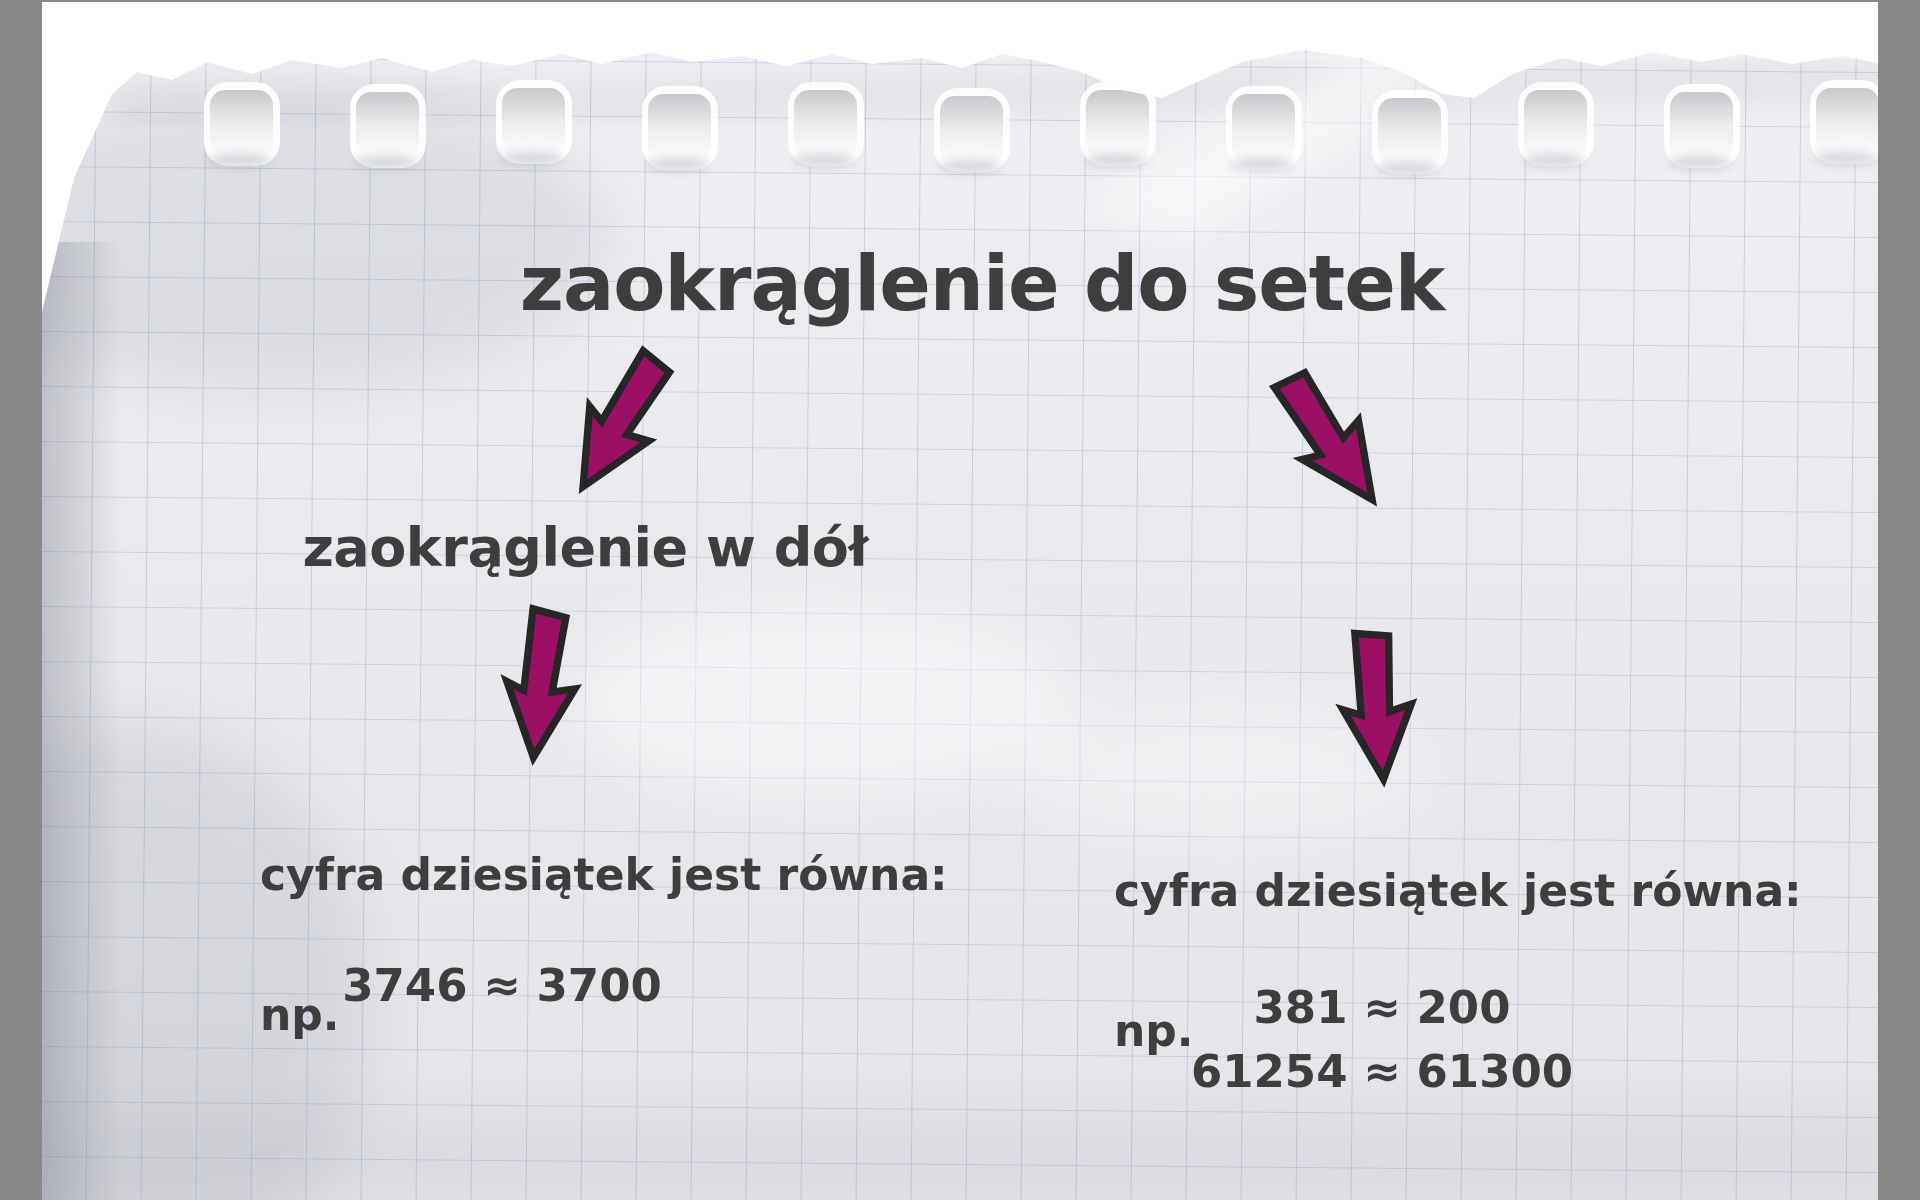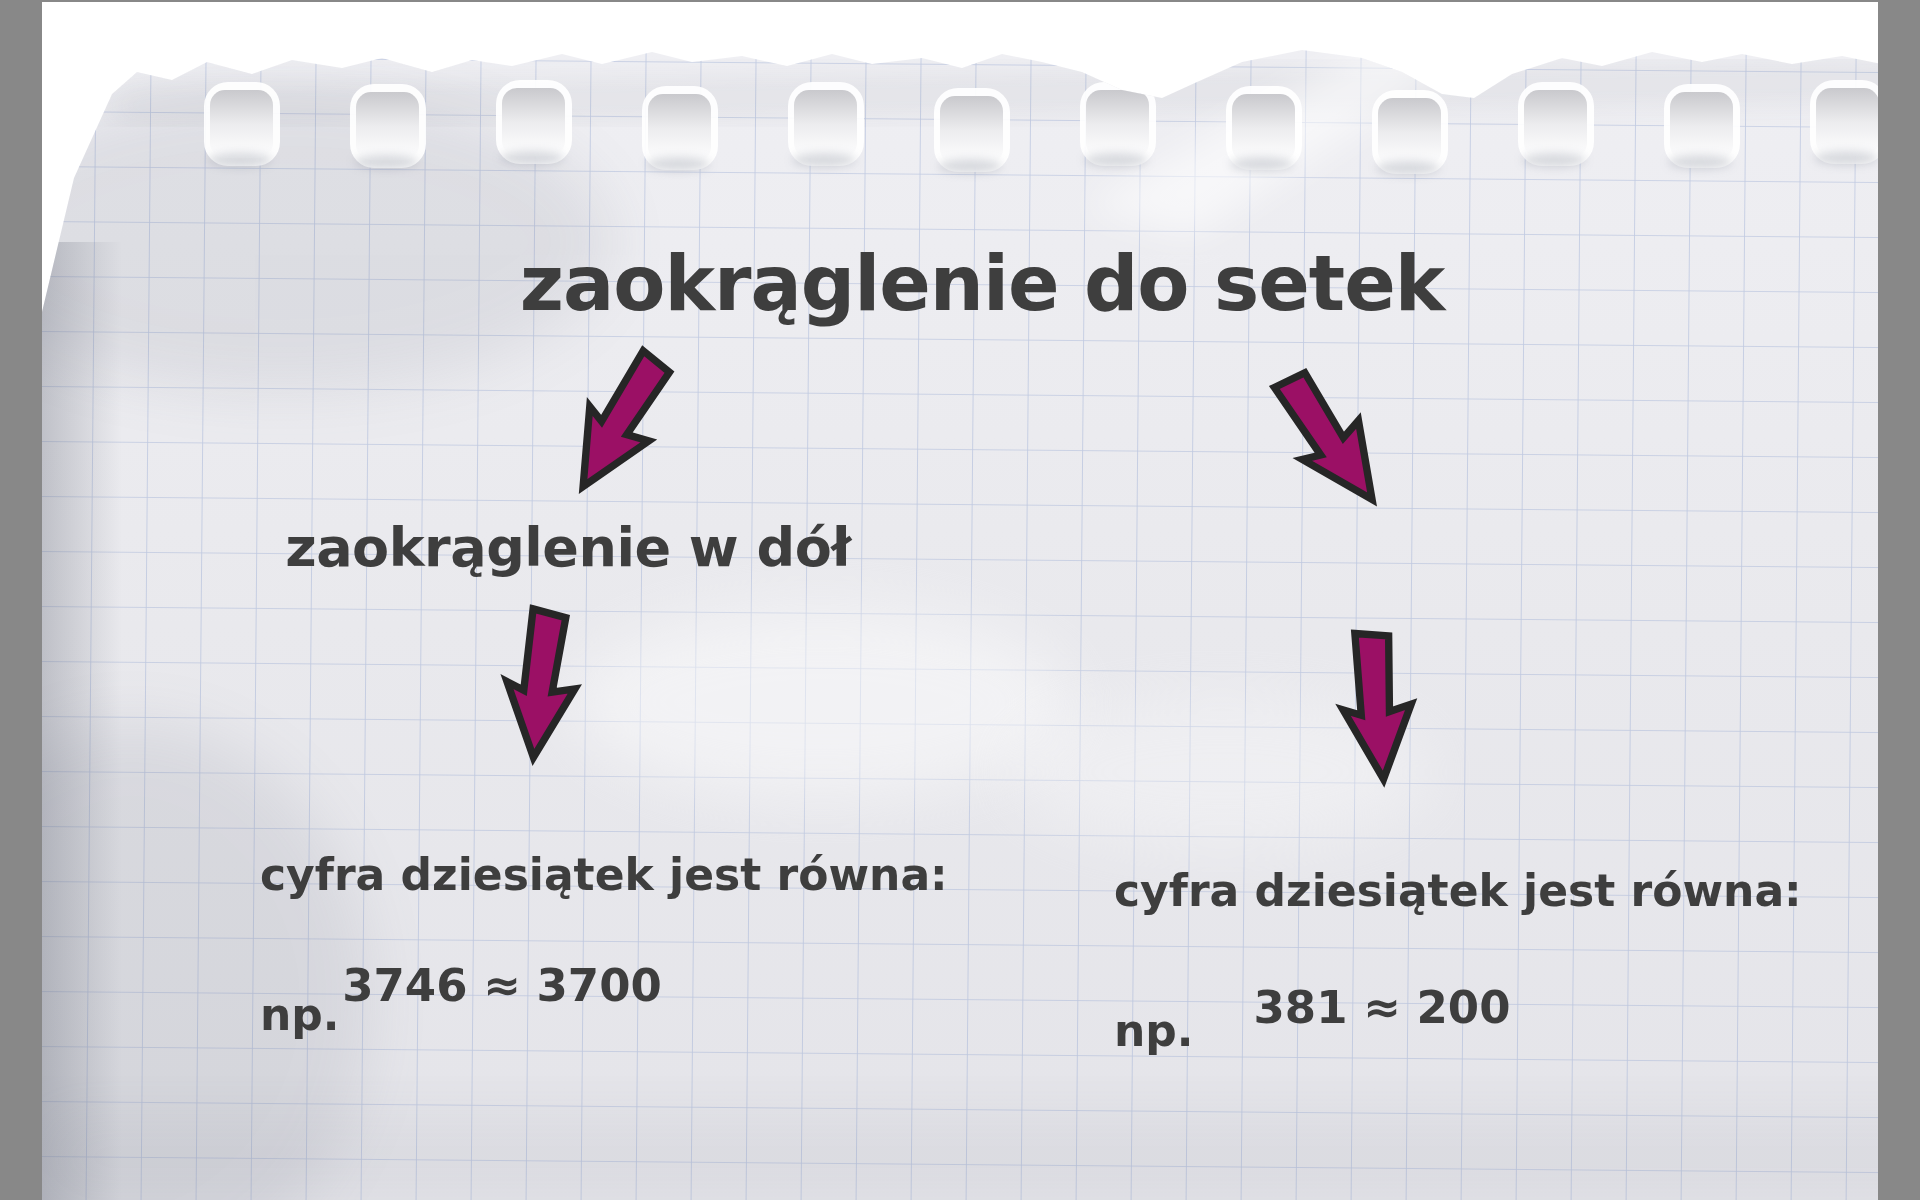--- a/index.html
+++ b/index.html
@@ -16,21 +16,21 @@
     background:var(--background);overflow:hidden;
     font-family:"DejaVu Sans","Liberation Sans",sans-serif;
     color:var(--text);
   }
   #paper-svg{position:absolute;left:0;top:0;width:1920px;height:1200px;}
   .txt{position:absolute;font-weight:bold;color:var(--text);}
   .title{
     left:440px;top:242px;width:1000px;text-align:center;
     font-size:76px;letter-spacing:-1px;line-height:1.05;
   }
-  .branch-label{font-size:54px;letter-spacing:-0.5px;text-align:center;}
+  .branch-label{font-size:54px;letter-spacing:-0.5px;text-align:right;}
   .branch-label.down{left:226px;top:514px;width:600px;}
   .branch-label.up{left:1100px;top:540px;width:600px;}
   .cond{font-size:44px;line-height:70px;white-space:pre-line;}
   .cond.down{left:218px;top:768px;width:720px;}
   .cond.up{left:1072px;top:784px;width:720px;}
   .examples{font-size:45px;line-height:64px;text-align:center;}
   .examples.down{left:240px;top:952px;width:440px;}
   .examples.up{left:1120px;top:974px;width:440px;}
   .arrow{position:absolute;width:105px;height:168px;}
   .arrow svg{width:100%;height:100%;overflow:visible;}
@@ -147,15 +147,16 @@
   <div class="txt examples down">
     <div>3746 ≈ 3700</div>
   </div>
 
   <div class="txt cond up">
     <div>cyfra dziesiątek jest równa:</div>
     <div>np.</div>
   </div>
   <div class="txt examples up">
     <div>381 ≈ 200</div>
+    <div>61254 ≈ 61300</div>
   </div>
 
 </div>
 
 </body></html>

